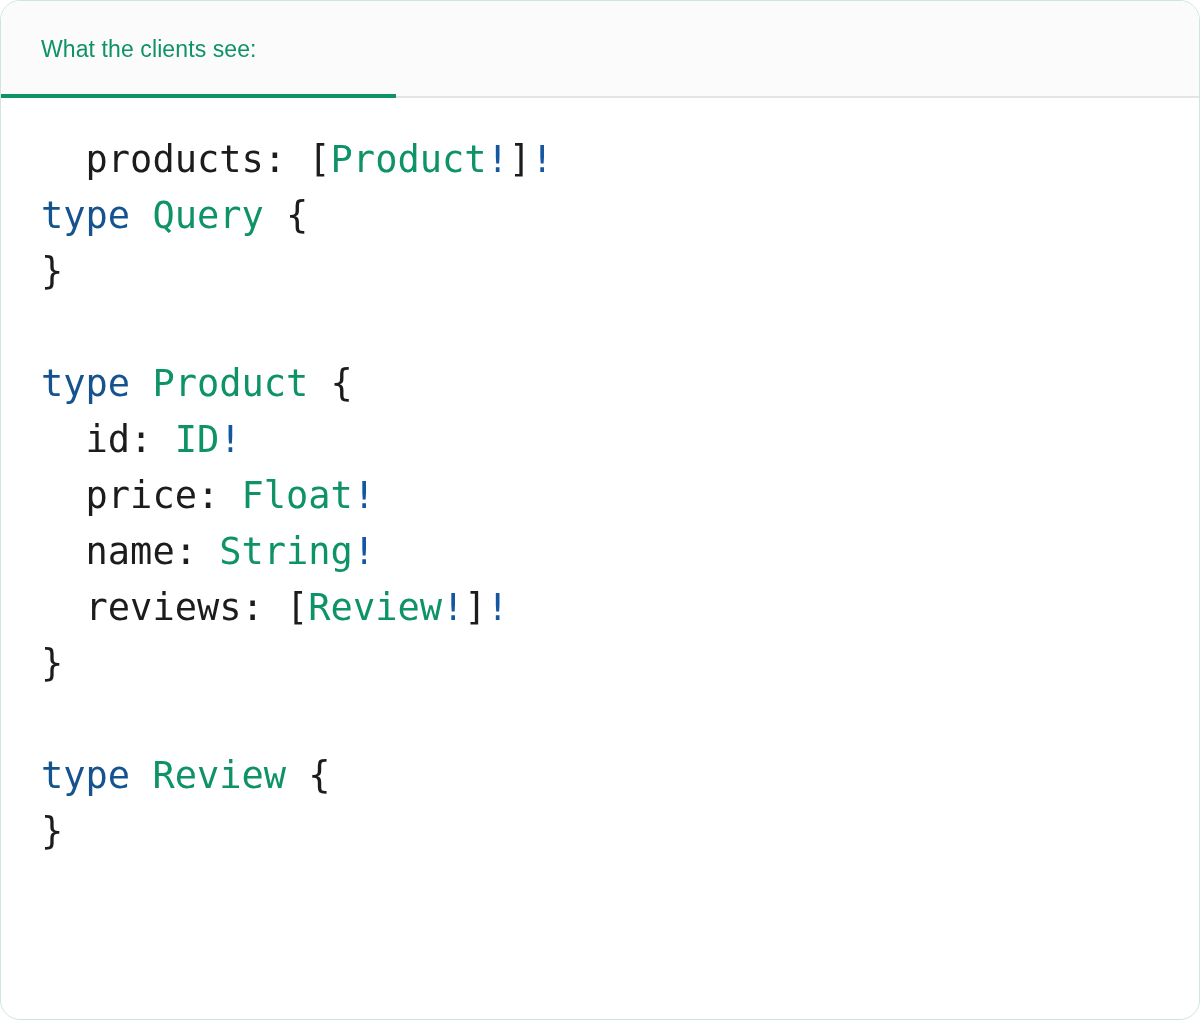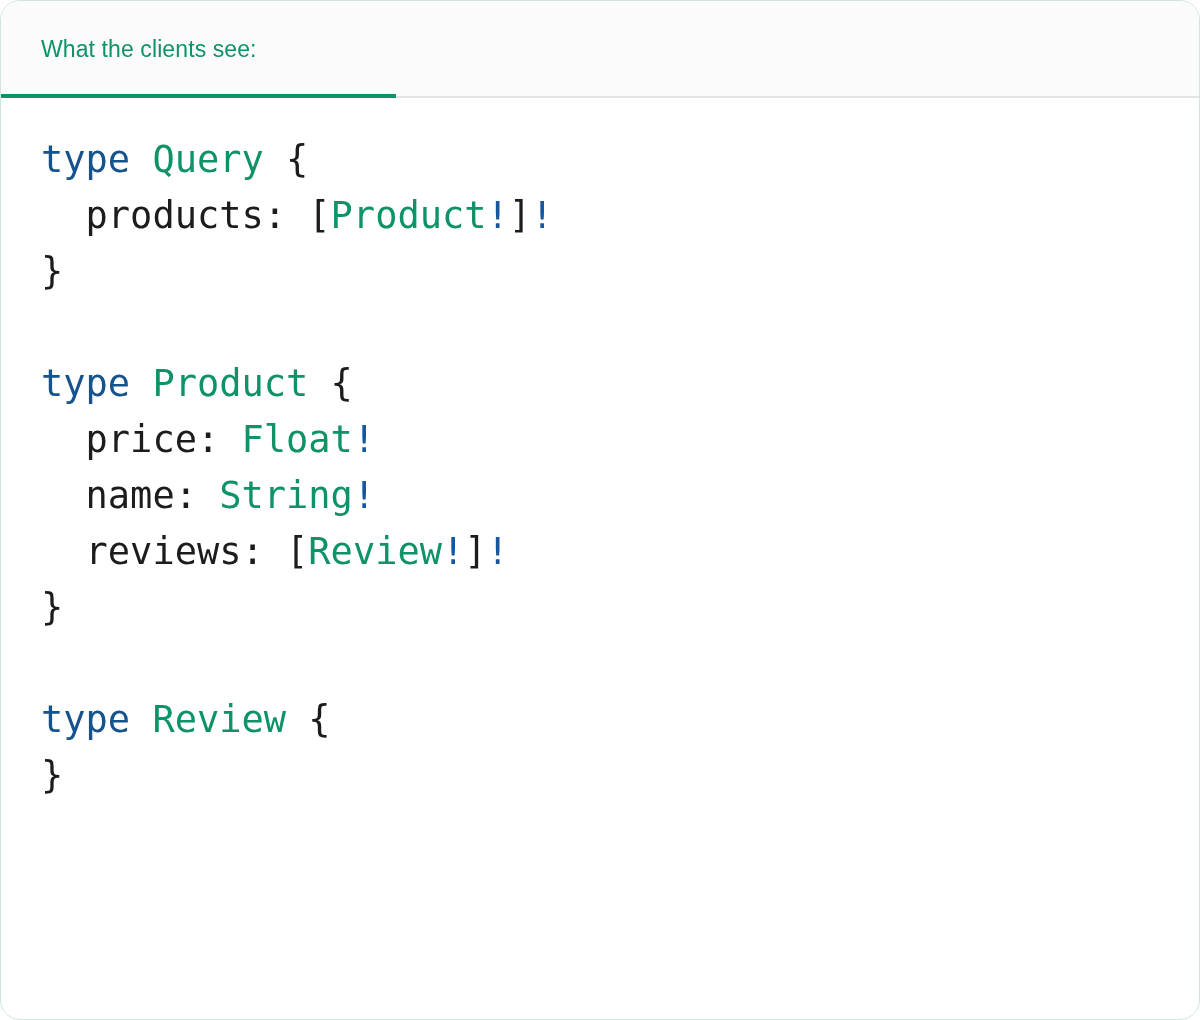--- a/index.html
+++ b/index.html
@@ -106,25 +106,26 @@
   <div class="card">
 
     <div class="tabstrip">
       <div class="tab">
         <span class="tab-label">What the clients see:</span>
       </div>
       <div class="tab-underline"></div>
     </div>
 
     <div class="code-area">
-      <pre class="code" id="code-block"><span class="ln"><span class="kw">type</span><span class="pn"> </span><span class="tn">Query</span><span class="pn"> {</span>
-</span><span class="ln"><span class="pn">  products: </span><span class="pn">[</span><span class="tn">Product</span><span class="bang">!</span><span class="pn">]</span><span class="bang">!</span>
+      <pre class="code" id="code-block"><span class="ln"><span class="pn">  products: </span><span class="pn">[</span><span class="tn">Product</span><span class="bang">!</span><span class="pn">]</span><span class="bang">!</span>
+</span><span class="ln"><span class="kw">type</span><span class="pn"> </span><span class="tn">Query</span><span class="pn"> {</span>
 </span><span class="ln"><span class="pn">}</span>
 </span><span class="ln">
 </span><span class="ln"><span class="kw">type</span><span class="pn"> </span><span class="tn">Product</span><span class="pn"> {</span>
+</span><span class="ln"><span class="pn">  id: </span><span class="tn">ID</span><span class="bang">!</span>
 </span><span class="ln"><span class="pn">  price: </span><span class="tn">Float</span><span class="bang">!</span>
 </span><span class="ln"><span class="pn">  name: </span><span class="tn">String</span><span class="bang">!</span>
 </span><span class="ln"><span class="pn">  reviews: </span><span class="pn">[</span><span class="tn">Review</span><span class="bang">!</span><span class="pn">]</span><span class="bang">!</span>
 </span><span class="ln"><span class="pn">}</span>
 </span><span class="ln">
 </span><span class="ln"><span class="kw">type</span><span class="pn"> </span><span class="tn">Review</span><span class="pn"> {</span>
 </span><span class="ln"><span class="pn">}</span>
 </span></pre>
     </div>
 

